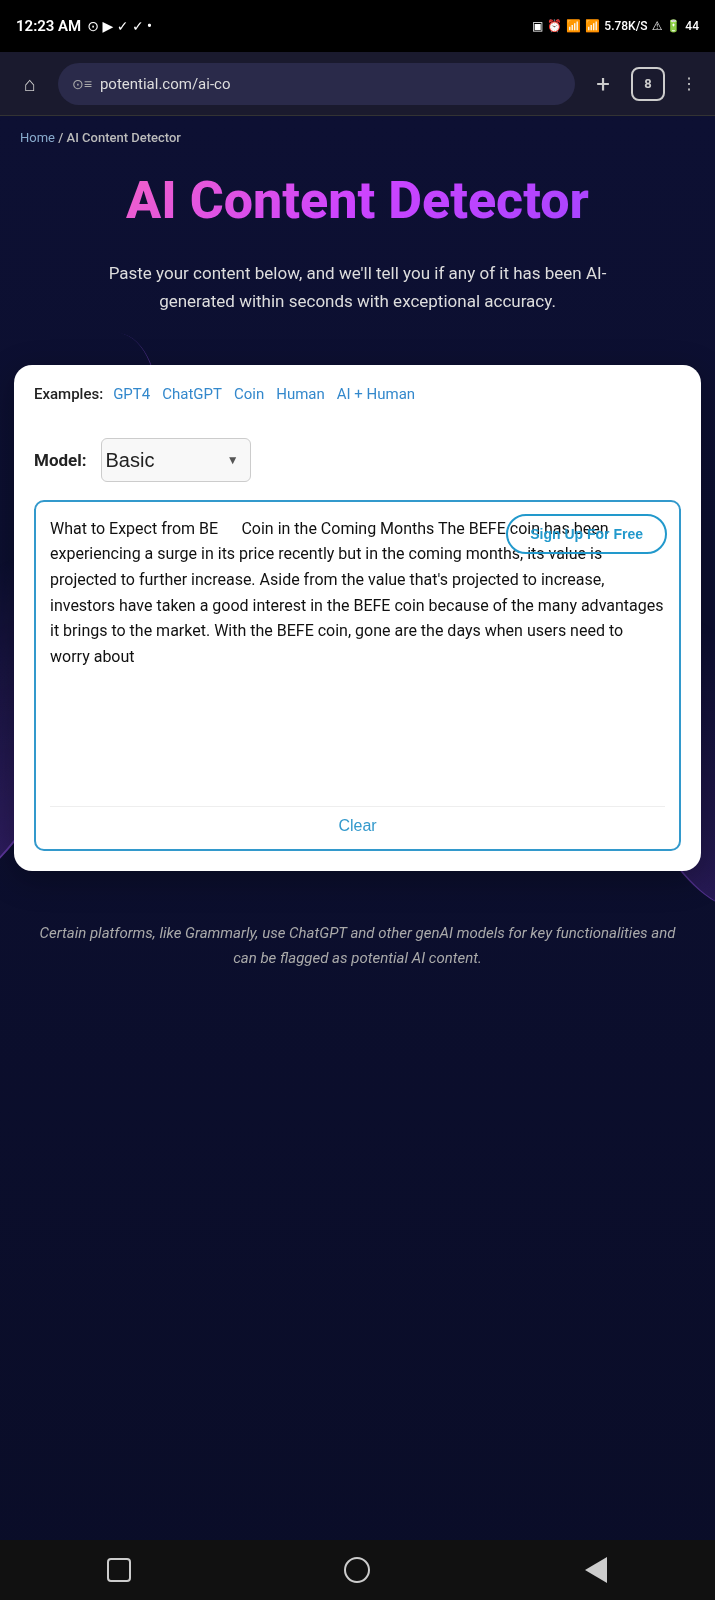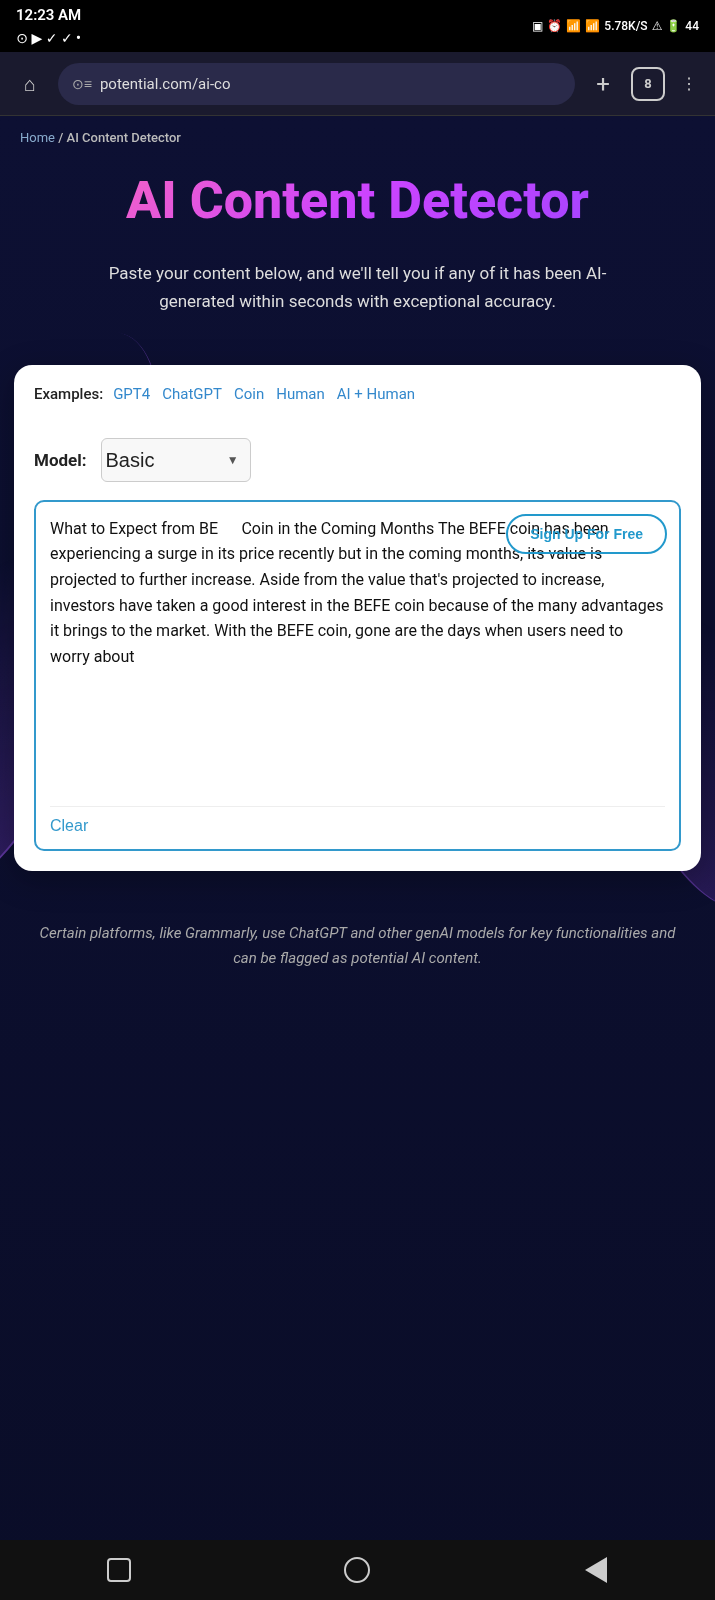--- a/index.html
+++ b/index.html
@@ -17,21 +17,21 @@
       background: #000;
       height: 52px;
       display: flex;
       align-items: center;
       justify-content: space-between;
       padding: 0 16px;
       color: #fff;
       font-size: 14px;
       font-weight: 500;
     }
-    .status-left { display: flex; align-items: center; gap: 6px; flex-direction: column; }
+    .status-left { display: flex; align-items: center; gap: 6px; }
     .status-right { display: flex; align-items: center; gap: 4px; font-size: 12px; }
     .status-time { font-size: 15px; font-weight: 600; }
 
     
     .browser-bar {
       background: #1a1a2e;
       height: 64px;
       display: flex;
       align-items: center;
       padding: 0 12px;
@@ -246,21 +246,21 @@
       color: #2299cc;
       font-size: 14px;
       font-weight: 600;
       cursor: pointer;
       white-space: nowrap;
       z-index: 10;
     }
 
     .clear-link {
       display: flex;
-      justify-content: flex-start;
+      justify-content: center;
       padding-top: 10px;
       border-top: 1px solid #eee;
       margin-top: 10px;
     }
     .clear-btn {
       color: #3399cc;
       font-size: 16px;
       background: none;
       border: none;
       cursor: pointer;

